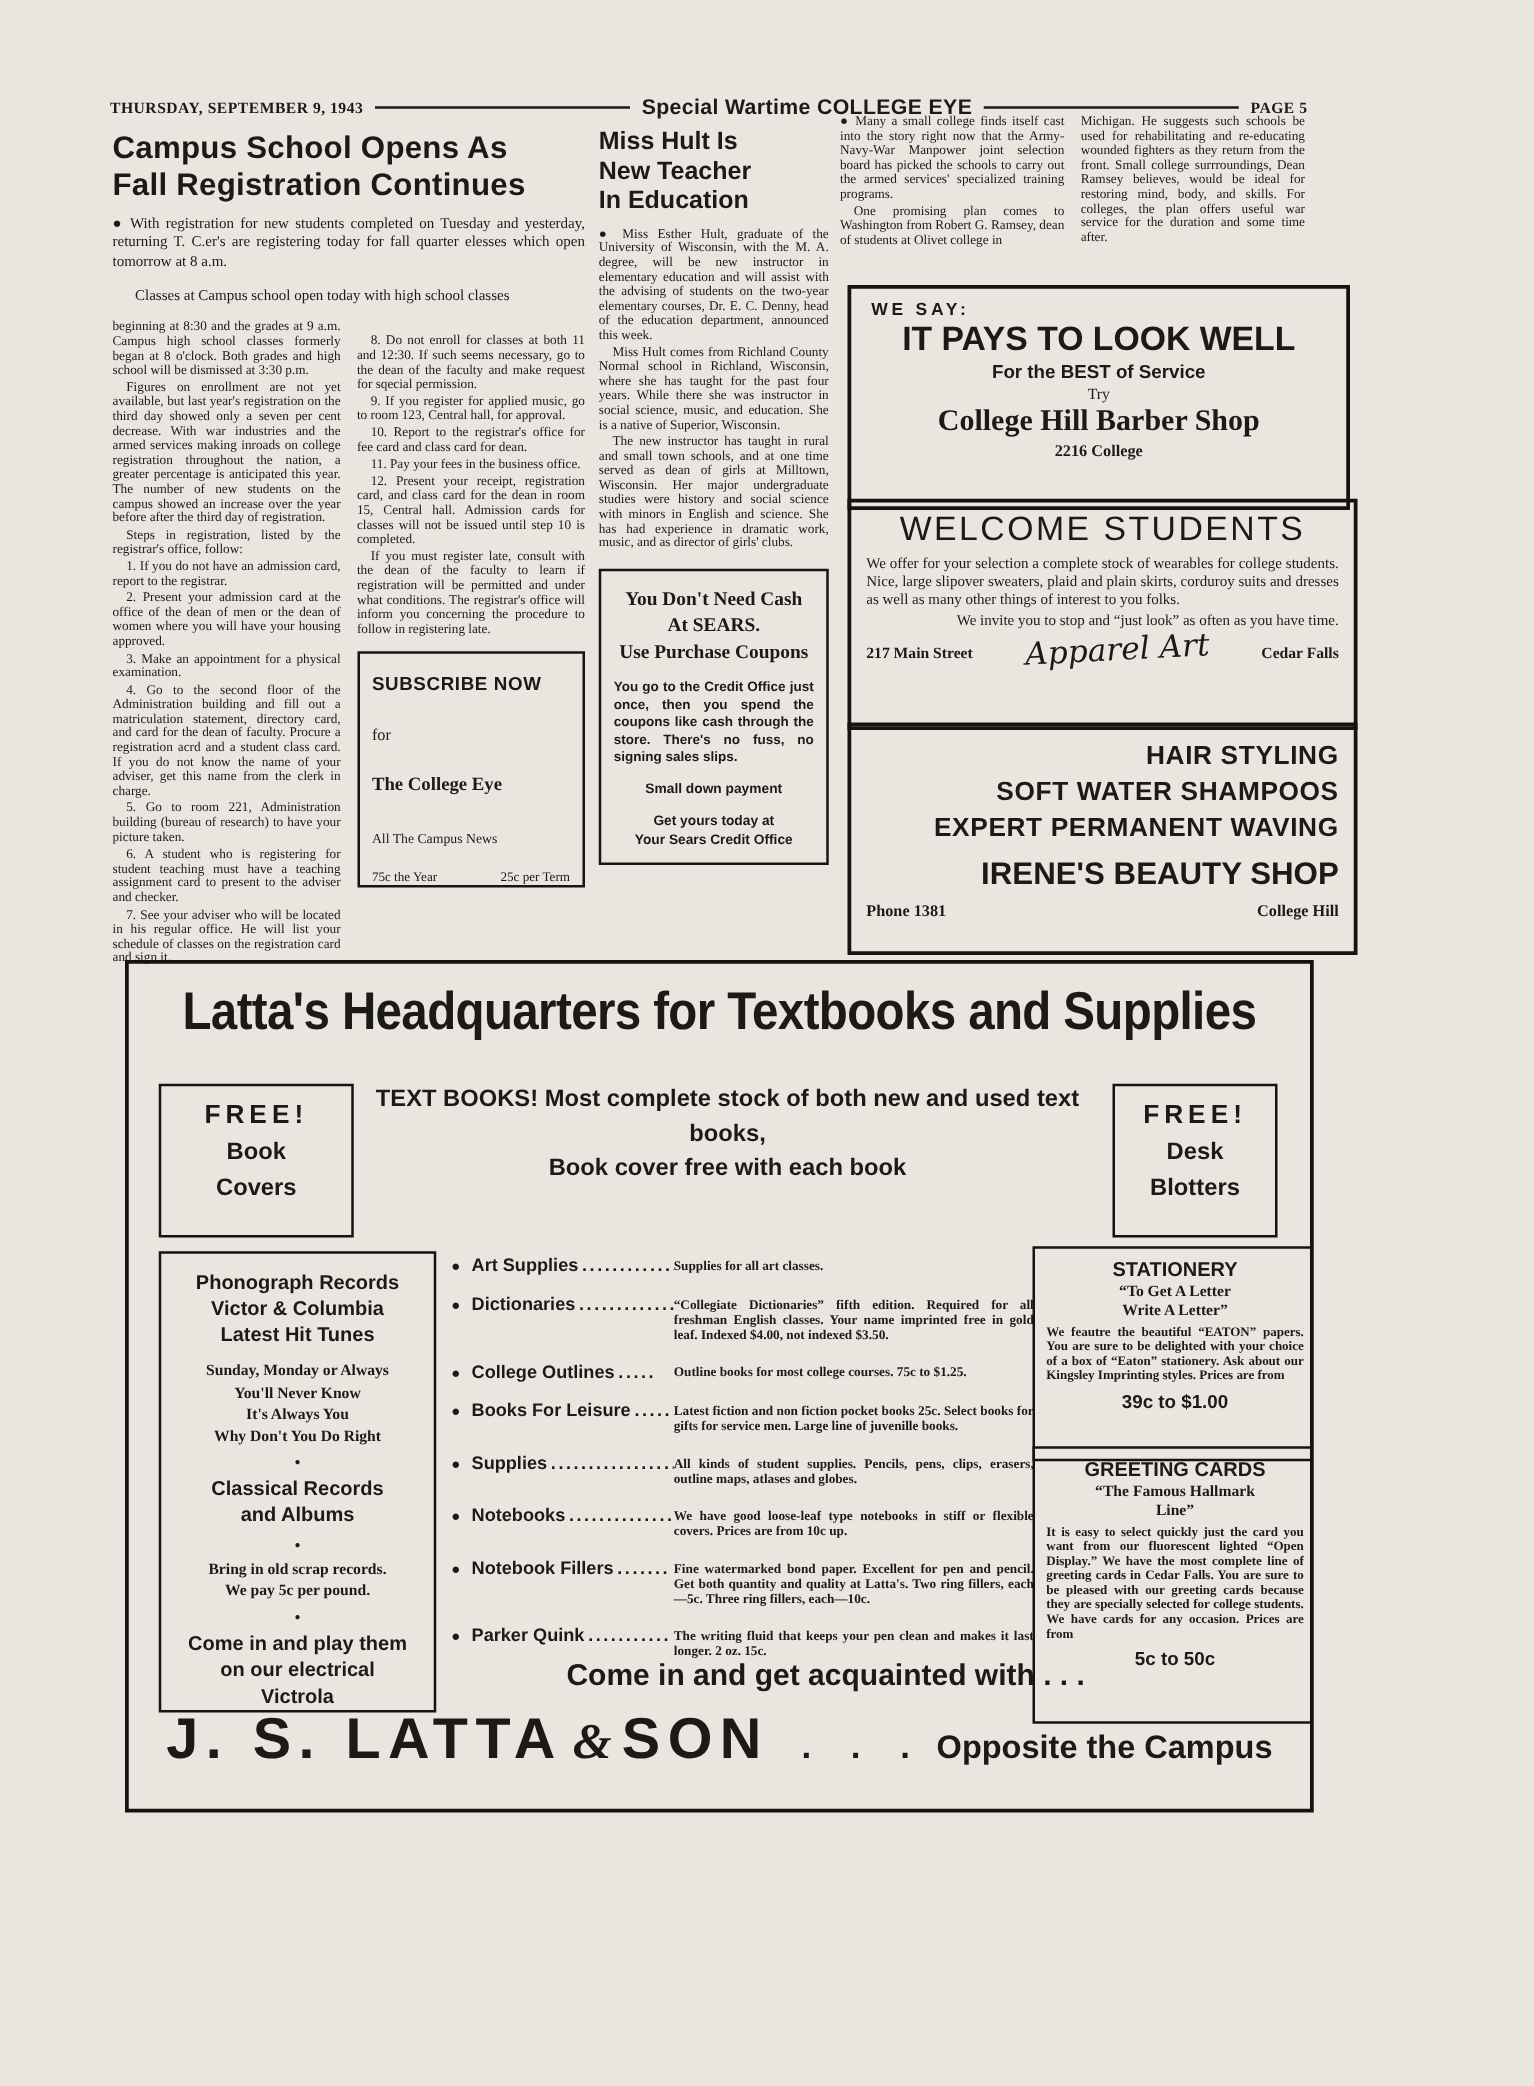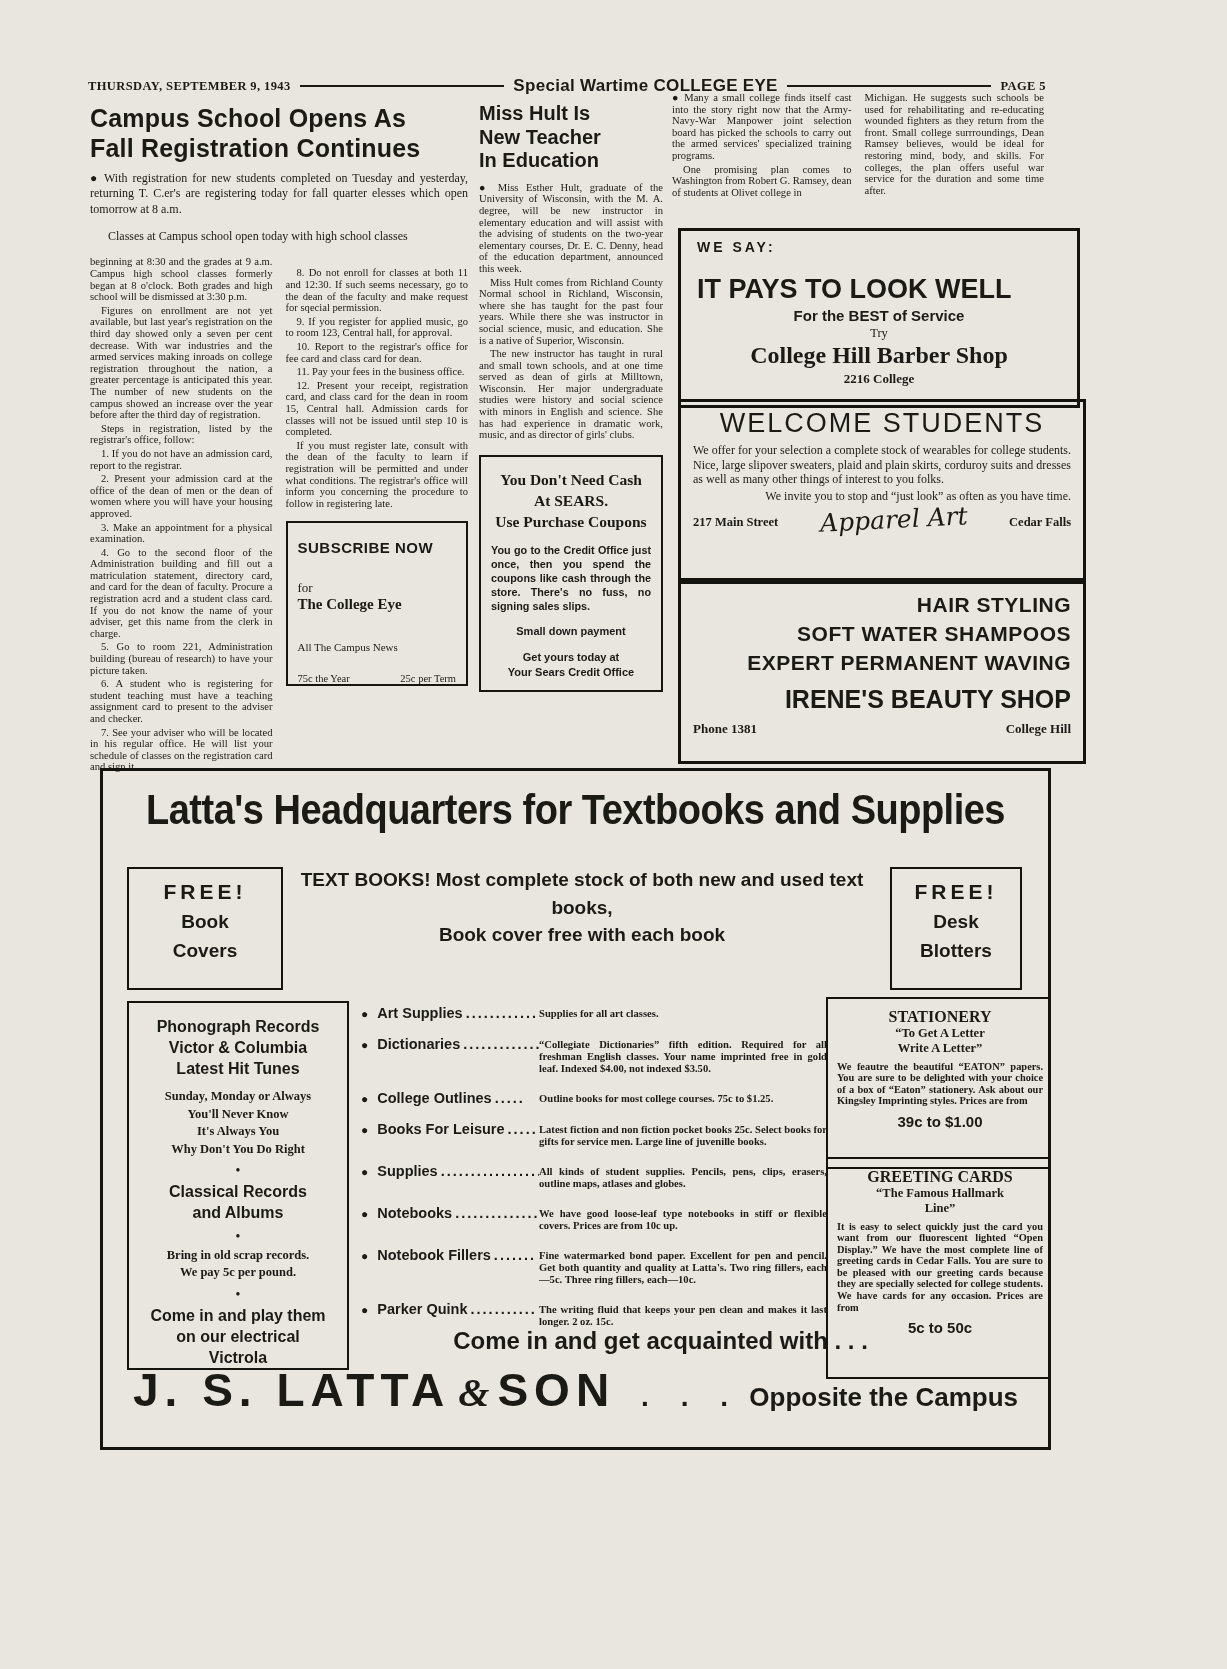--- a/index.html
+++ b/index.html
@@ -20,21 +20,21 @@
   .twocol{display:flex;gap:13px;margin-top:5px}
   .twocol .col{flex:1;min-width:0}
   .newsbody p{font-size:10.6px;line-height:11.6px;text-align:justify;text-indent:11px;margin:0 0 2px}
   .nfi p:first-child{text-indent:0}
   .pad-top{padding-top:11px}
 
   
   .subscribe{margin-top:12px;border:2px solid #17150f;padding:16px 10px 0;text-align:left}
   .sub-title{font-family:"Liberation Sans",sans-serif;font-weight:bold;font-size:15px;letter-spacing:.5px}
   .sub-for{font-size:13px;margin-top:24px}
-  .sub-name{font-size:15px;font-weight:bold;}
+  .sub-name{font-size:15px;font-weight:bold;margin-top:24px}
   .sub-tag{font-size:11px;margin-top:28px}
   .sub-prices{display:flex;justify-content:space-between;margin-top:20px;font-size:10.5px}
 
   
   .hult{position:absolute;left:479px;top:102px;width:184px}
   .hult-head{font-family:"Liberation Sans",sans-serif;font-weight:bold;font-size:20px;line-height:1.18}
   .hult .newsbody{margin-top:9px}
 
   
   .sears{margin-top:14px;border:2.5px solid #17150f;padding:13px 10px 11px;text-align:center}
@@ -43,21 +43,21 @@
   .sears-down{margin-top:12px;font-family:"Liberation Sans",sans-serif;font-weight:bold;font-size:11px}
   .sears-get{margin-top:13px;font-family:"Liberation Sans",sans-serif;font-weight:bold;font-size:11px;line-height:1.35}
 
   
   .newscols{position:absolute;left:672px;top:92px;width:372px;display:flex;gap:13px}
   .newscols .col{flex:1;min-width:0}
 
   
   .ad-barber{position:absolute;left:678px;top:228px;width:364px;height:158px;border:3px solid #15130e;padding:8px 16px}
   .barber-kicker{font-family:"Liberation Sans",sans-serif;font-weight:bold;font-size:14px;letter-spacing:3px}
-  .barber-l1{font-family:"Liberation Sans",sans-serif;font-weight:bold;font-size:27px;margin-top:19px}
+  .barber-l1{text-align:center;font-family:"Liberation Sans",sans-serif;font-weight:bold;font-size:27px;margin-top:1px}
   .barber-l2{text-align:center;font-family:"Liberation Sans",sans-serif;font-weight:bold;font-size:15px;margin-top:2px}
   .barber-try{text-align:center;font-size:12.5px;margin-top:2px}
   .barber-name{text-align:center;font-weight:bold;font-size:24px;margin-top:1px}
   .barber-addr{text-align:center;font-weight:bold;font-size:13px;margin-top:2px}
 
   
   .ad-welcome{position:absolute;left:678px;top:399px;width:378px;height:167px;border:3px solid #15130e;padding:6px 12px}
   .welcome-title{text-align:center;font-family:"Liberation Sans",sans-serif;font-size:27px;letter-spacing:2px}
   .welcome-body{margin-top:4px;font-size:12px;line-height:1.22;text-align:justify}
   .welcome-invite{margin-top:2px;font-size:12px;line-height:1.22;text-align:right}
@@ -89,21 +89,21 @@
   .rec-gap{height:9px}
   .items{position:absolute;left:258px;top:234px;width:466px}
   .item{display:flex;margin-bottom:15px}
   .item-left{width:178px;min-width:178px;font-family:"Liberation Sans",sans-serif;font-weight:bold;font-size:14.5px;white-space:nowrap;overflow:hidden}
   .item-bullet{margin-right:9px;font-size:12px}
   .leader{letter-spacing:2px;margin-left:3px;font-weight:bold}
   .item-desc{flex:1;font-weight:bold;font-size:10.6px;line-height:12px;text-align:justify;padding-top:3px}
   .side-box{position:absolute;border:2.5px solid #15130e;text-align:center;padding:9px 9px}
   .stationery{left:723px;top:226px;width:206px;height:150px}
   .greeting{left:723px;top:386px;width:206px;height:200px}
-  .side-title{font-family:Liberation Serif, serif;font-weight:bold;font-size:16px}
+  .side-title{font-family:Liberation Sans, sans-serif;font-weight:bold;font-size:16px}
   .side-q{font-weight:bold;font-size:12.5px;line-height:1.22}
   .side-body{margin-top:4px;font-weight:bold;font-size:10.4px;line-height:11.6px;text-align:justify}
   .side-price{font-family:"Liberation Sans",sans-serif;font-weight:bold;font-size:15px;margin-top:6px}
   .latta-closing{position:absolute;left:170px;right:0;top:556px;text-align:center;font-family:"Liberation Sans",sans-serif;font-weight:bold;font-size:24px}
   .latta-sig{position:absolute;left:30px;right:30px;top:592px;display:flex;align-items:baseline}
   .sig-name{font-family:"Liberation Sans",sans-serif;font-weight:bold;font-size:46px;letter-spacing:6px}
   .sig-amp{font-family:"Liberation Serif",serif;font-style:italic;font-weight:bold;font-size:40px;margin:0 8px}
   .sig-dots{font-family:"Liberation Sans",sans-serif;font-weight:bold;font-size:28px;letter-spacing:12px;margin-left:26px}
   .sig-tag{margin-left:auto;font-family:"Liberation Sans",sans-serif;font-weight:bold;font-size:26px}
 </style>

